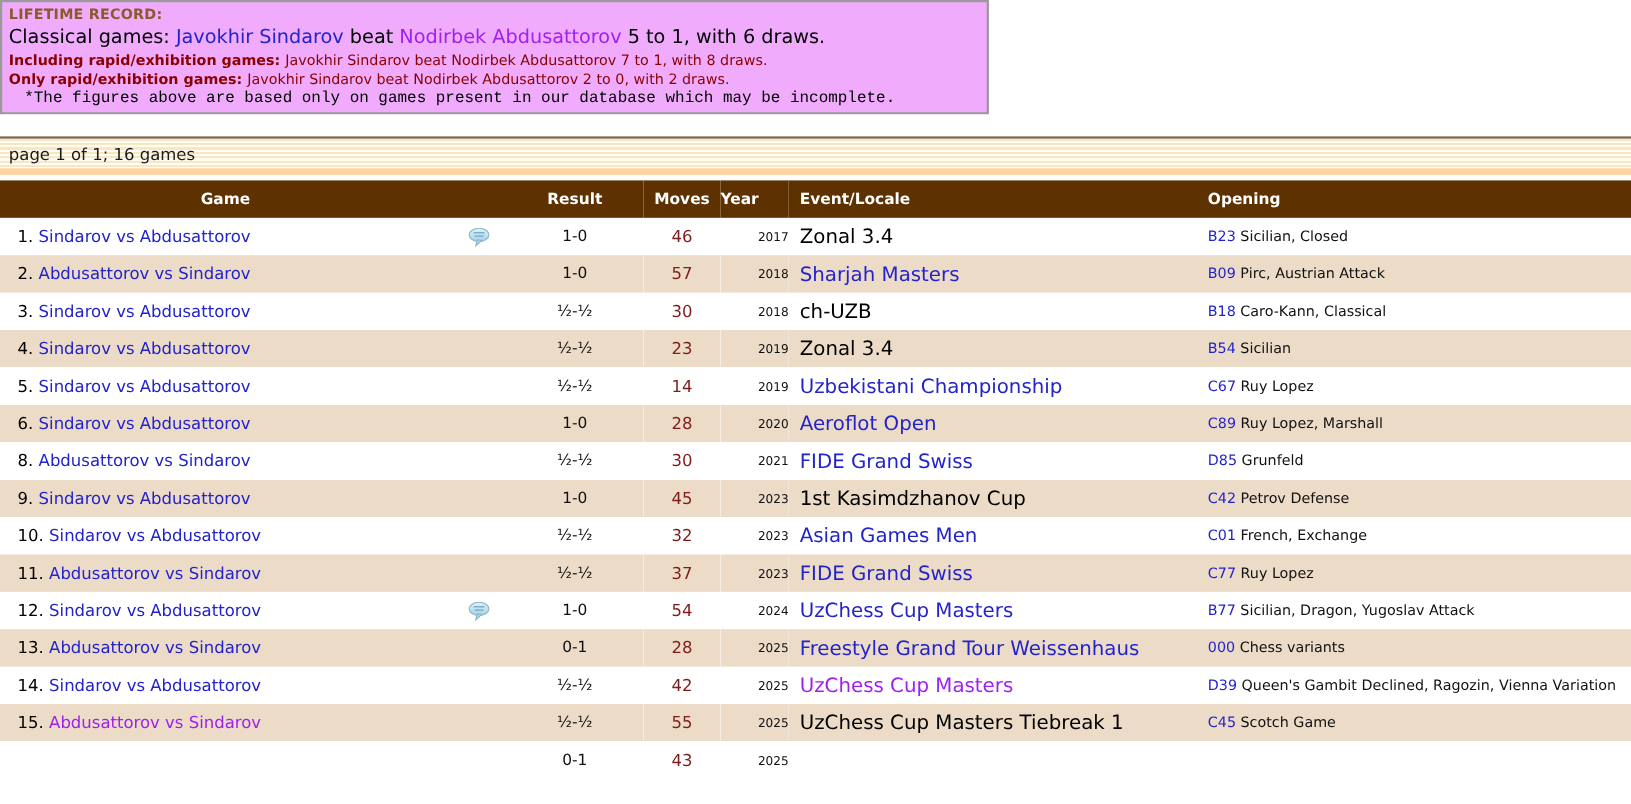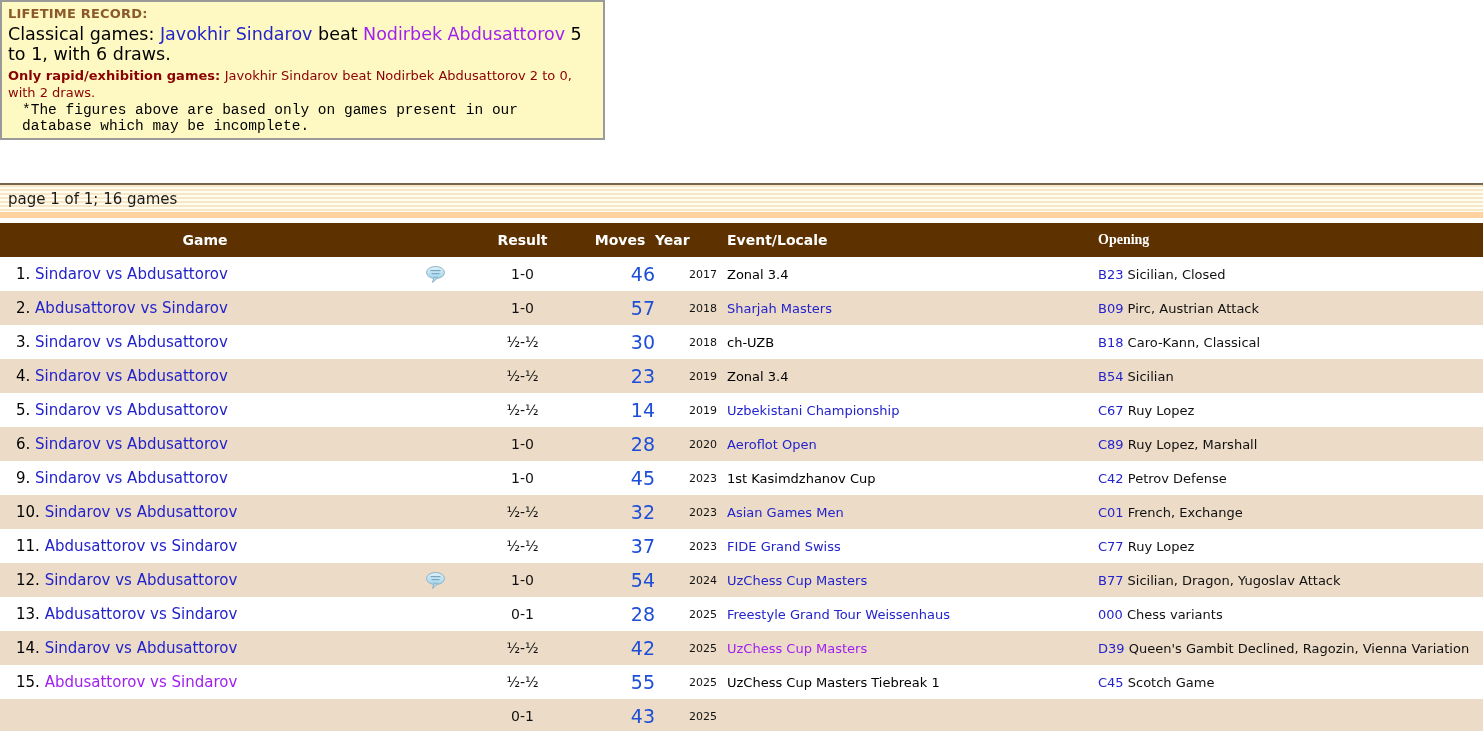--- a/index.html
+++ b/index.html
@@ -5,23 +5,23 @@
   * { margin: 0; padding: 0; box-sizing: border-box; }
   html, body { background: #ffffff; }
   body {
     width: 1483px; height: 731px; overflow: hidden;
     font-family: "DejaVu Sans", "Liberation Sans", sans-serif;
     color: #000;
   }
 
   
   .record-box {
-    width: 605px;
+    width: 899px;
     border: 2px solid #9a9a9a;
-    background: #fef9c3;
+    background: #f0abfc;
     padding: 3px 8px 4px 6px;
   }
   .record-title {
     font-size: 13px; font-weight: bold; color: #8B5A2B;
     letter-spacing: 0.2px; padding: 1px 0 2px 0;
   }
   .classical-line { font-size: 17.5px; color: #000; padding: 1px 0 3px 0; }
   .red-line { font-size: 13px; color: #8B0000; line-height: 17px; }
   .red-line b { font-weight: bold; }
   .footnote {
@@ -37,65 +37,67 @@
   .gap { height: 20px; background: #fff; }
   .page-bar {
     width: 1483px; height: 35px;
     border-top: 2px solid #77654e;
     border-bottom: 6px solid #FFD2A0;
     background: repeating-linear-gradient(180deg,
       #F8E7C4 0px, #F8E7C4 2px, #FFFDF2 2px, #FFFDF2 4px);
     display: flex; align-items: center;
     font-size: 15px; color: #1a1a1a;
     padding-left: 8px;
-    margin-top: 23px;
   }
   .gap2 { height: 5px; background: #fff; }
 
   
   table { border-collapse: collapse; table-layout: fixed; width: 1483px; }
   col.c-game    { width: 410px; }
   col.c-icon    { width: 50px; }
   col.c-result  { width: 125px; }
   col.c-moves   { width: 70px; }
   col.c-year    { width: 62px; }
   col.c-event   { width: 373px; }
   col.c-opening { width: 393px; }
 
   thead th {
     background: #5E3200; color: #fff; font-weight: bold;
     font-size: 14px; height: 34px; text-align: center;
     padding: 0; white-space: nowrap;
   }
   thead th.h-year { text-align: left; }
   thead th.h-left { text-align: left; padding-left: 10px; }
-  thead th.h-opening { text-align: left; padding-left: 8px; font-family: Liberation Serif, serif; }
+  thead th.h-opening { text-align: left; padding-left: 8px; }
 
   tbody td { height: 34px; vertical-align: middle; white-space: nowrap; overflow: hidden; }
   tbody tr:nth-child(even) { background: #ECDBC7; }
   tbody tr:nth-child(odd)  { background: #ffffff; }
 
   td.game { font-size: 15px; padding-left: 16px; }
   td.game .num { color: #000; }
   td.icon { text-align: center; }
   td.result { font-size: 14px; text-align: center; color: #111; }
-  td.moves  { font-size: 19px; text-align: right; color: #1d4ed8; }
+  td.moves  { font-size: 15px; text-align: center; color: #7f1d1d; }
   td.year   { font-size: 11px; text-align: right; color: #111; }
-  td.event  { font-size: 13px; padding-left: 10px; }
+  td.event  { font-size: 18px; padding-left: 10px; }
   td.opening{ font-size: 13px; padding-left: 8px; color: #111; }
 
   .kibitz-icon { display: inline-block; vertical-align: middle; }
 </style>
 </head>
 <body>
 
 <div class="record-box">
   <div class="record-title">LIFETIME RECORD:</div>
   <div class="classical-line">
     <span>Classical games: </span><a class="lnk">Javokhir Sindarov</a><span> beat </span><a class="lnk-visited">Nodirbek Abdusattorov</a><span> 5 to 1, with 6 draws.</span>
+  </div>
+  <div class="red-line">
+    <b>Including rapid/exhibition games: </b><span>Javokhir Sindarov beat Nodirbek Abdusattorov 7 to 1, with 8 draws.</span>
   </div>
   <div class="red-line">
     <b>Only rapid/exhibition games: </b><span>Javokhir Sindarov beat Nodirbek Abdusattorov 2 to 0, with 2 draws.</span>
   </div>
   <div class="footnote">*The figures above are based only on games present in our database which may be incomplete.</div>
 </div>
 
 <div class="gap"></div>
 
 <div class="page-bar">
@@ -246,20 +248,39 @@
     <td class="event">
       <span class="lnk">Aeroflot Open</span>
     </td>
     <td class="opening">
       <a class="lnk">C89</a>
       <span>Ruy Lopez, Marshall</span>
     </td>
   </tr>
       <tr>
     <td class="game">
+      <span class="num">8.</span>
+      <a class="lnk">Abdusattorov vs Sindarov</a>
+    </td>
+    <td class="icon">
+      
+    </td>
+    <td class="result">½-½</td>
+    <td class="moves">30</td>
+    <td class="year">2021</td>
+    <td class="event">
+      <span class="lnk">FIDE Grand Swiss</span>
+    </td>
+    <td class="opening">
+      <a class="lnk">D85</a>
+      <span>Grunfeld</span>
+    </td>
+  </tr>
+      <tr>
+    <td class="game">
       <span class="num">9.</span>
       <a class="lnk">Sindarov vs Abdusattorov</a>
     </td>
     <td class="icon">
       
     </td>
     <td class="result">1-0</td>
     <td class="moves">45</td>
     <td class="year">2023</td>
     <td class="event">

